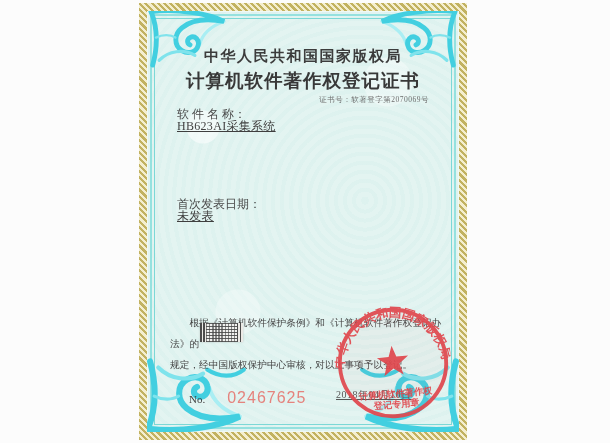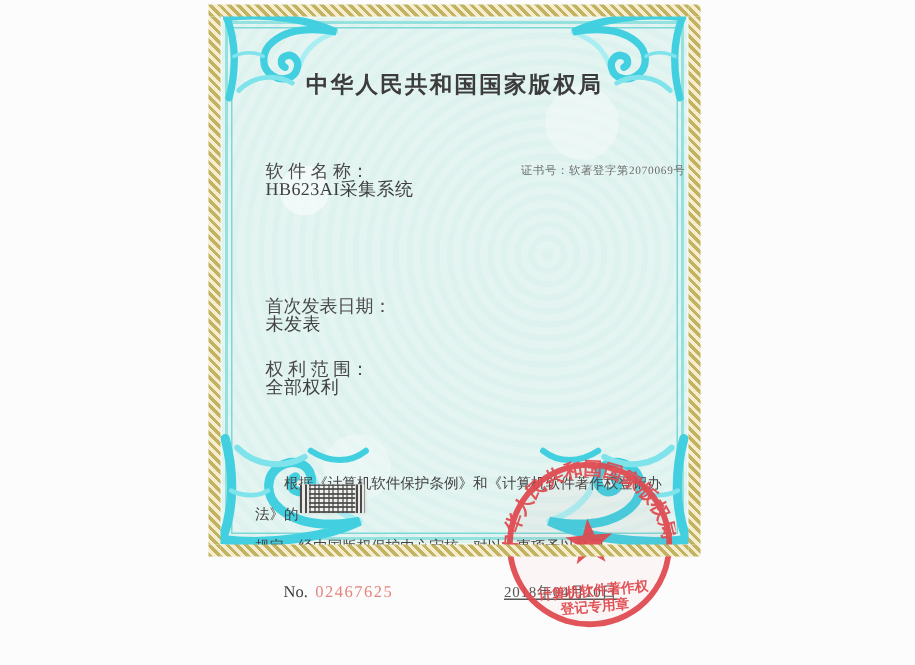--- a/index.html
+++ b/index.html
@@ -1,21 +1,21 @@
 <!DOCTYPE html>
 <html><head>
 <meta charset="utf-8">
 <style>
   html,body{margin:0;padding:0;}
   body{width:610px;height:443px;background:#fdfdfd;overflow:hidden;
        font-family:"Liberation Serif", serif;}
   #screen{position:relative;width:610px;height:443px;background:#fcfcfc;}
 
   
-  .cert{position:absolute;left:139px;top:3px;width:328px;height:368px;
+  .cert{position:absolute;left:139px;top:3px;width:328px;height:437px;
         background:#eef9f6;border-radius:27px;}
   .gold-border{position:absolute;inset:0;border:8px solid transparent;
         border-image:repeating-linear-gradient(45deg,#c2b261 0 2.2px,#f4eecf 2.2px 4.4px) 8;
         pointer-events:none;z-index:5;}
   .bg{position:absolute;inset:9px;
       background:
         radial-gradient(circle at 55px 115px, rgba(255,255,255,0.55) 0 16px, rgba(255,255,255,0) 17px),
         radial-gradient(circle at 240px 70px, rgba(255,255,255,0.35) 0 24px, rgba(255,255,255,0) 25px),
         radial-gradient(circle at 90px 300px, rgba(255,255,255,0.30) 0 22px, rgba(255,255,255,0) 23px),
         repeating-radial-gradient(circle at 70% 45%, rgba(150,215,210,0.07) 0 4px, rgba(255,255,255,0) 4px 9px),
@@ -29,44 +29,44 @@
   .fl-tr{right:7px;top:7px;width:88px;height:60px;transform:scaleX(-1);}
   .fl-bl{left:7px;bottom:7px;width:102px;height:80px;transform:scaleY(-1);}
   .fl-br{right:7px;bottom:7px;width:102px;height:80px;transform:scale(-1,-1);}
 
   
   .content{position:absolute;inset:0;z-index:3;color:#474747;}
   .title-authority{position:absolute;left:0;top:44px;width:100%;text-align:center;
         font-size:15px;font-weight:bold;letter-spacing:1.5px;color:#3c3c3c;}
   .title-main{position:absolute;left:0;top:65px;width:100%;text-align:center;
         font-size:18.5px;font-weight:bold;letter-spacing:1px;color:#383838;}
-  .cert-no{position:absolute;top:92px;right:10px;font-size:7.5px;color:#6e6e6e;letter-spacing:0.5px;margin-top:14px;}
+  .cert-no{position:absolute;top:92px;right:38px;font-size:7.5px;color:#6e6e6e;letter-spacing:0.5px;}
 
   .field-row{position:absolute;left:38px;display:flex;font-size:12px;line-height:12px;flex-direction:column;}
   .field-label{display:inline-block;width:70px;color:#4a4a4a;white-space:pre;}
-  .field-value{color:#3f3f3f;letter-spacing:0.3px;white-space:pre;}
+  .field-value{color:#3f3f3f;letter-spacing:0.3px;white-space:pre;text-decoration:underline;}
 
   .statement{position:absolute;left:31px;top:281px;width:288px;
         font-size:9.7px;line-height:21px;color:#444;}
   .statement .l1{text-indent:2em;margin-top:28px;}
 
   
   .barcode{position:absolute;left:61px;top:320px;width:43px;height:19px;display:flex;
         background:#f2f2ef;box-shadow:0 0 2px rgba(120,120,120,0.35);}
   .bc-guard{width:6px;height:100%;
         background:repeating-linear-gradient(90deg,#4b4b4b 0 1.5px,#eceae6 1.5px 3px);}
   .bc-matrix{flex:1;height:100%;
         background:
           repeating-linear-gradient(0deg, rgba(70,70,70,0.85) 0 1.4px, rgba(255,255,255,0) 1.4px 3px),
           repeating-linear-gradient(90deg, rgba(90,90,90,0.7) 0 1.4px, rgba(240,240,238,0.9) 1.4px 3.1px);}
 
   
   .serial{position:absolute;left:50px;top:386px;font-size:11px;color:#3d3d3d;}
-  .serial .num{color:#e5837d;font-family:Liberation Serif, serif;
-        font-size:11px;letter-spacing:1px;margin-left:5px;}
+  .serial .num{color:#e5837d;font-family:Liberation Sans, sans-serif;
+        font-size:16px;letter-spacing:1px;margin-left:22px;}
   .issue-date{position:absolute;left:197px;top:385px;font-size:10px;color:#565656;letter-spacing:0.5px;text-decoration:underline;}
 
   
   .seal{position:absolute;left:196px;top:302px;width:116px;height:116px;
         transform:rotate(-5deg);opacity:0.93;z-index:4;}
 </style>
 </head>
 <body>
 
 <div id="screen">
@@ -110,35 +110,32 @@
         <path d="M2,2 C34,-2 72,4 92,14 C70,10 52,12 40,22 C30,30 30,44 40,50 C48,55 58,52 60,44 C62,37 56,31 50,34 C46,36 46,41 50,43" stroke="#42cfe0" stroke-width="6"></path>
         <path d="M2,2 C10,22 10,46 4,68" stroke="#42cfe0" stroke-width="6"></path>
         <path d="M12,62 C24,50 42,48 56,56" stroke="#7fe3ec" stroke-width="4"></path>
         <path d="M8,34 C16,30 26,30 32,34" stroke="#7fe3ec" stroke-width="3"></path>
         <path d="M60,60 C72,52 86,52 96,60" stroke="#42cfe0" stroke-width="4"></path>
       </g>
     </svg>
 
     <div class="content">
       <div class="title-authority">中华人民共和国国家版权局</div>
+      <div class="title-main">计算机软件著作权登记证书</div>
       <div class="cert-no">
         <span>证书号：</span><span>软著登字第2070069号</span>
       </div>
 
       <div class="field-row" style="top:105px">
         <span class="field-label">软 件 名 称：</span>
         <span class="field-value">HB623AI采集系统</span>
       </div>
       <div class="field-row" style="top:195px">
         <span class="field-label">首次发表日期：</span>
         <span class="field-value">未发表</span>
-      </div>
-      <div class="field-row" style="top:237px">
-        <span class="field-label">权 利 范 围：</span>
-        <span class="field-value">全部权利</span>
       </div>
 
       <div class="statement">
         <div class="l1">根据《计算机软件保护条例》和《计算机软件著作权登记办法》的</div>
         <div class="l2">规定，经中国版权保护中心审核，对以上事项予以登记。</div>
       </div>
 
       <div class="barcode">
         <div class="bc-guard"></div>
         <div class="bc-matrix"></div>

